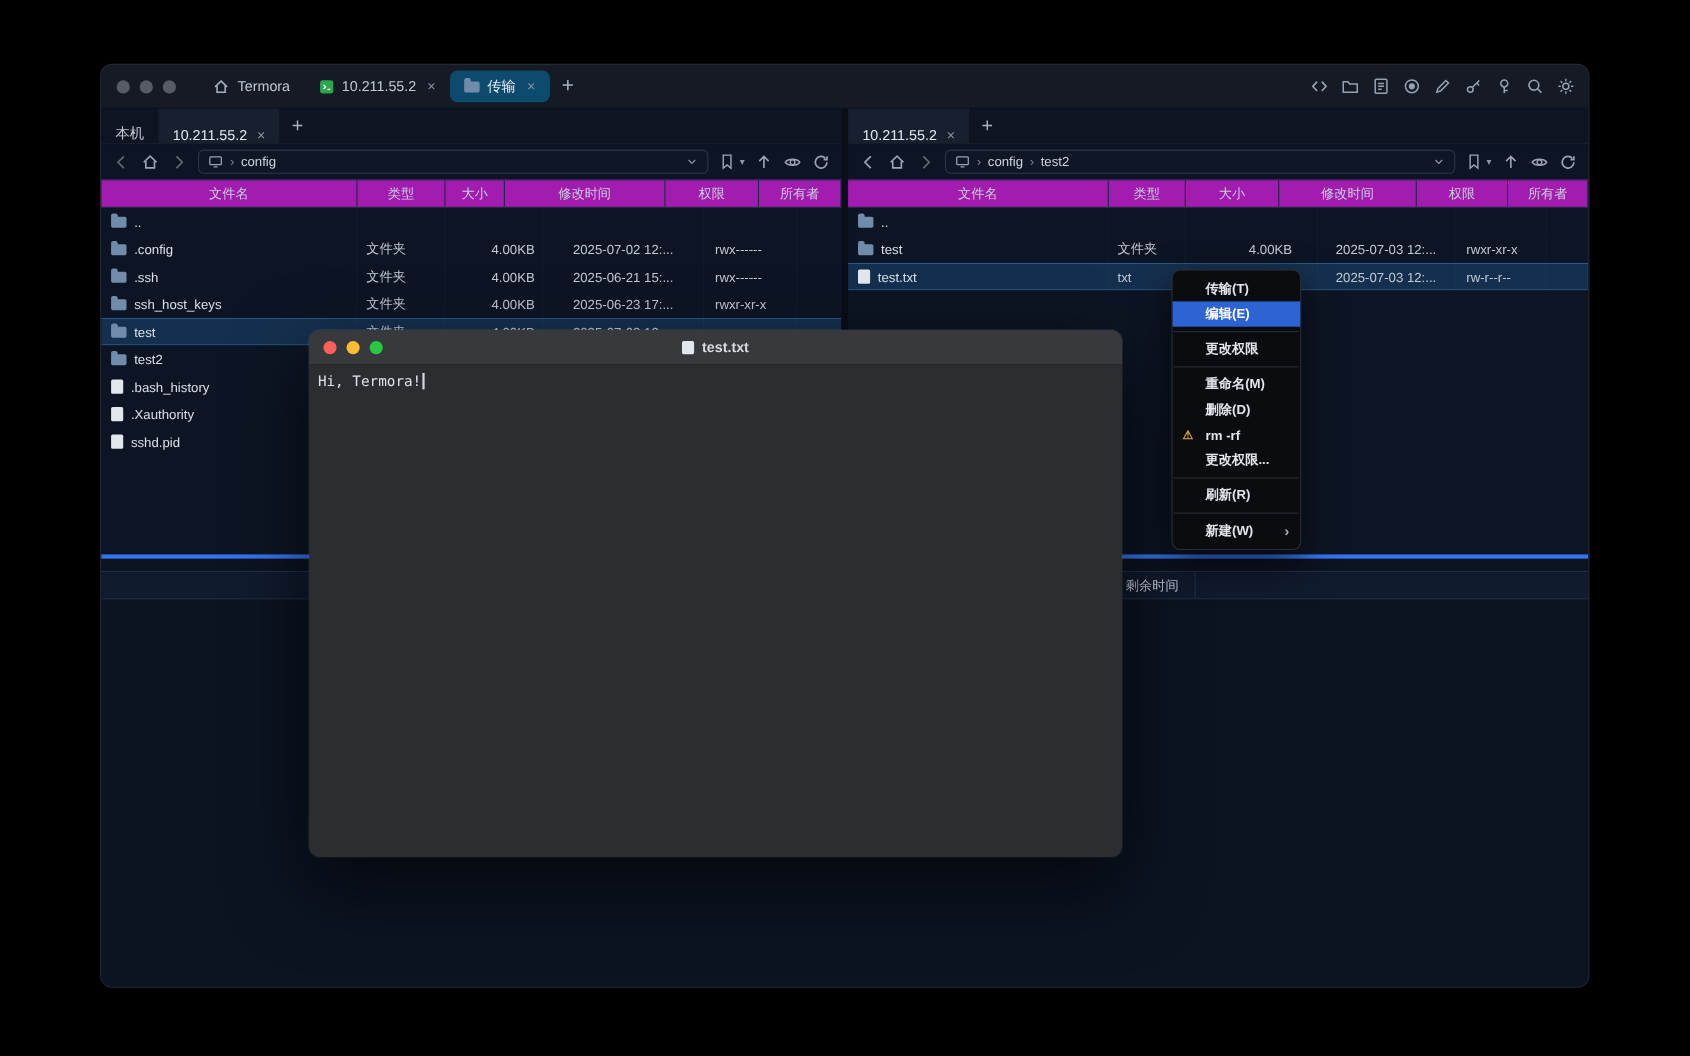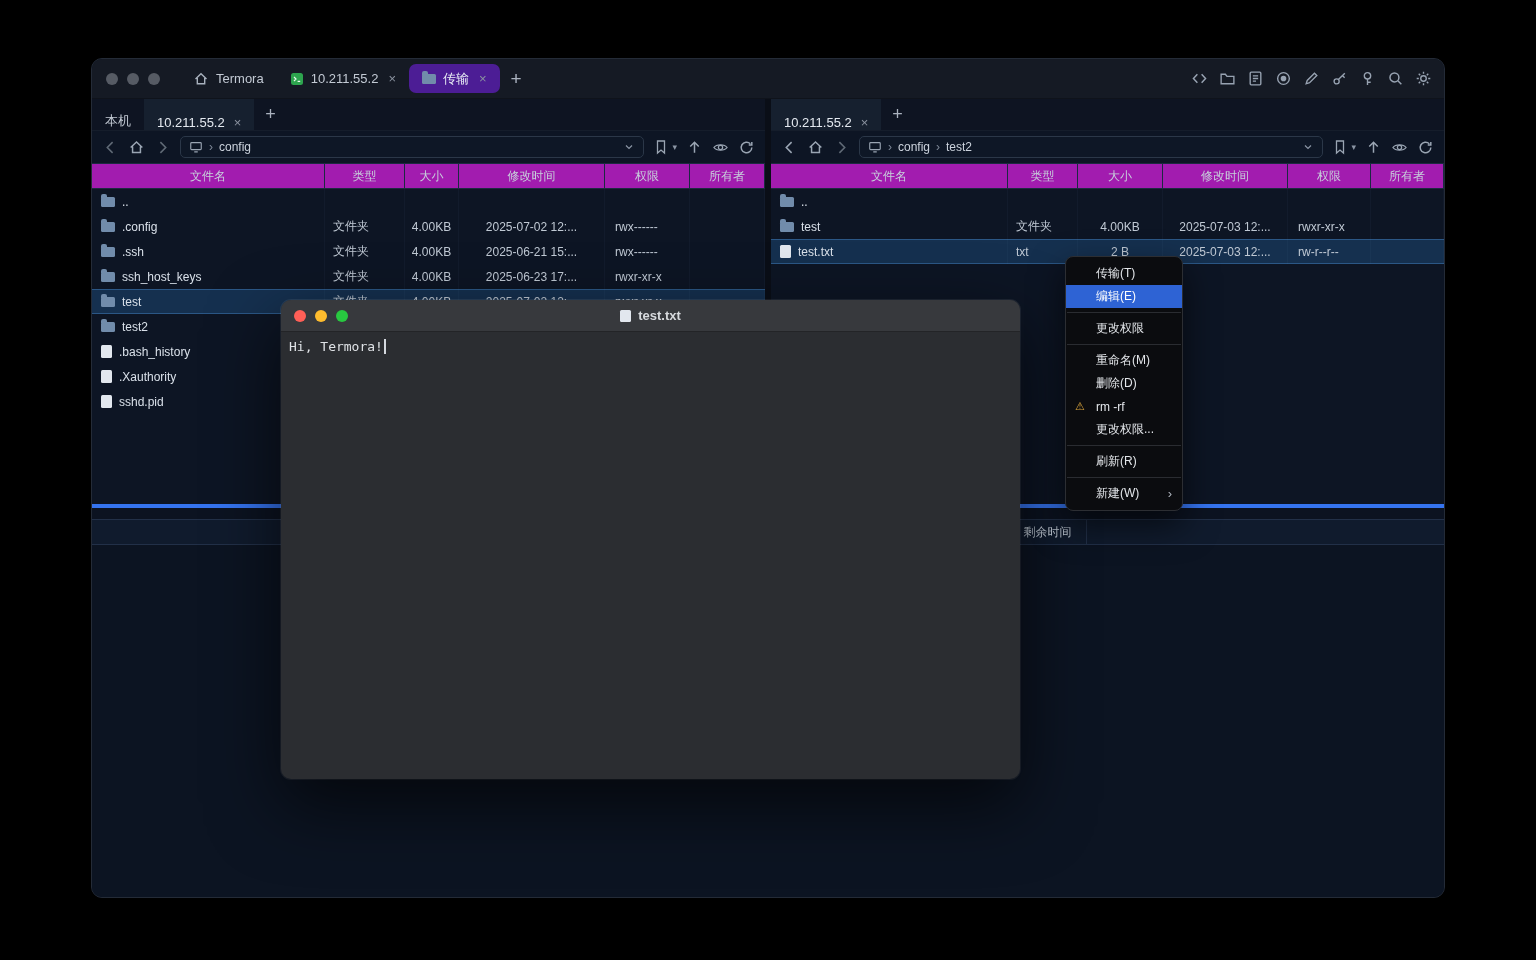--- a/index.html
+++ b/index.html
@@ -10,21 +10,21 @@
          background:#0d1524; border:1px solid #242b37; border-radius:11px;
          overflow:hidden; display:flex; flex-direction:column; }
 
   
   .titlebar { flex:0 0 40px; background:#151a24; border-bottom:1px solid #0f131b;
               display:flex; align-items:center; padding:0 12px 0 14px; }
   .traffic { display:flex; gap:9px; margin-right:20px; }
   .traffic span { width:12px; height:12px; border-radius:50%; background:#565b64; }
   .wtab { display:flex; align-items:center; gap:7px; height:29px; padding:0 13px;
           border-radius:7px; color:#c3cad4; font-size:13px; white-space:nowrap; }
-  .wtab.active { background:#4c1d95; color:#e8edf4; }
+  .wtab.active { background:#0c4a6e; color:#e8edf4; }
   .x { color:#8b93a0; font-size:13px; margin-left:3px; cursor:default; }
   .wtab-add { color:#aab2bf; font-size:19px; padding:0 11px; }
   .tb-icons { margin-left:auto; display:flex; gap:11px; align-items:center; color:#97a2b1; }
   .tb-icons .ic { width:17px; height:17px; display:flex; }
   svg { display:block; }
 
   
   .panes { flex:0 0 405px; display:flex; }
   .pane { display:flex; flex-direction:column; background:#0d1524; min-width:0; }
   .pane.left { width:673px; }
@@ -54,21 +54,21 @@
            border-top:1px solid #1c2a40; border-bottom:1px solid #1c2a40;
            font-size:12px; color:#c7d0db; }
   .thead > div { display:flex; align-items:center; justify-content:center;
                  border-right:1px solid #1b2942; }
 
   .rows { flex:1; overflow:hidden; }
   .row { height:25px; display:flex; align-items:stretch; font-size:12px; color:#c0c9d4; }
   .row > div { display:flex; align-items:center; border-right:1px solid rgba(120,150,190,.05); }
   .row .c0 { gap:7px; padding-left:9px; color:#d9e0e9; }
   .row .c1 { padding-left:8px; }
-  .row .c2 { justify-content:center; }
+  .row .c2 { justify-content:center;margin-left:35px; }
   .row .c3 { justify-content:center; }
   .row .c4 { padding-left:10px; }
   .row.selected { background:#15304f;
                   box-shadow: inset 0 1px 0 #2b5786, inset 0 -1px 0 #2b5786; }
 
   
   .lp .c0 { width:233px; } .lp .c1 { width:80px; } .lp .c2 { width:54px; }
   .lp .c3 { width:146px; } .lp .c4 { width:85px; } .lp .c5 { flex:1; }
   
   .rp .c0 { width:237px; } .rp .c1 { width:70px; } .rp .c2 { width:85px; }
@@ -89,24 +89,24 @@
             border-top:1px solid #223048; border-bottom:1px solid #223048;
             font-size:12px; color:#c6cfda; }
   .t-head > div { display:flex; align-items:center; justify-content:center;
                   border-left:1px solid #223048; }
   .t-head > div:first-child { border-left:none; }
   .tc0 { width:320px; } .tcsp { width:652px; } .tc1 { width:180px; }
   .tc2 { width:84px; } .tc3 { width:78px; } .tcpad { flex:1; }
   .t-body { flex:1; background:#0c1422; }
 
   
-  .menu { position:absolute; left:973px; top:197px; width:118px; z-index:80;
+  .menu { position:absolute; left:973px; top:186px; width:118px; z-index:80;
           background:#0b0c0f; border:1px solid #2c2e33; border-radius:8px;
           padding:5px 0; font-size:12px; color:#e3e6ea;
-          box-shadow:0 14px 34px rgba(0,0,0,.6); }
+          box-shadow:0 14px 34px rgba(0,0,0,.6);font-weight:bold; }
   .mi { height:23px; display:flex; align-items:center; padding-left:30px; position:relative; }
   .mi.hl { background:#2e63d4; color:#fff; }
   .mi .warn { position:absolute; left:9px; color:#d9a43b; font-size:11px; }
   .mi .sub { position:absolute; right:10px; color:#aeb4bd; font-size:13px; }
   .msep { height:1px; background:#2a2c31; margin:4px 1px; }
 
   
   .editor { position:absolute; left:281px; top:300px; width:739px; height:479px;
             z-index:60; border-radius:10px; overflow:hidden; background:#2b2d31;
             display:flex; flex-direction:column;

